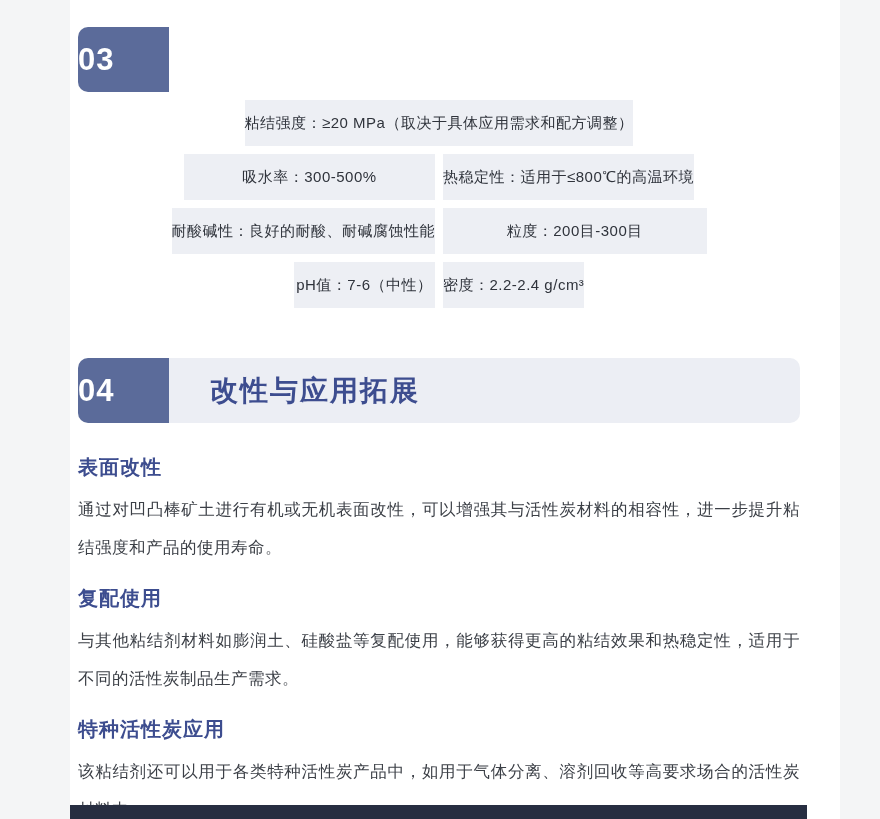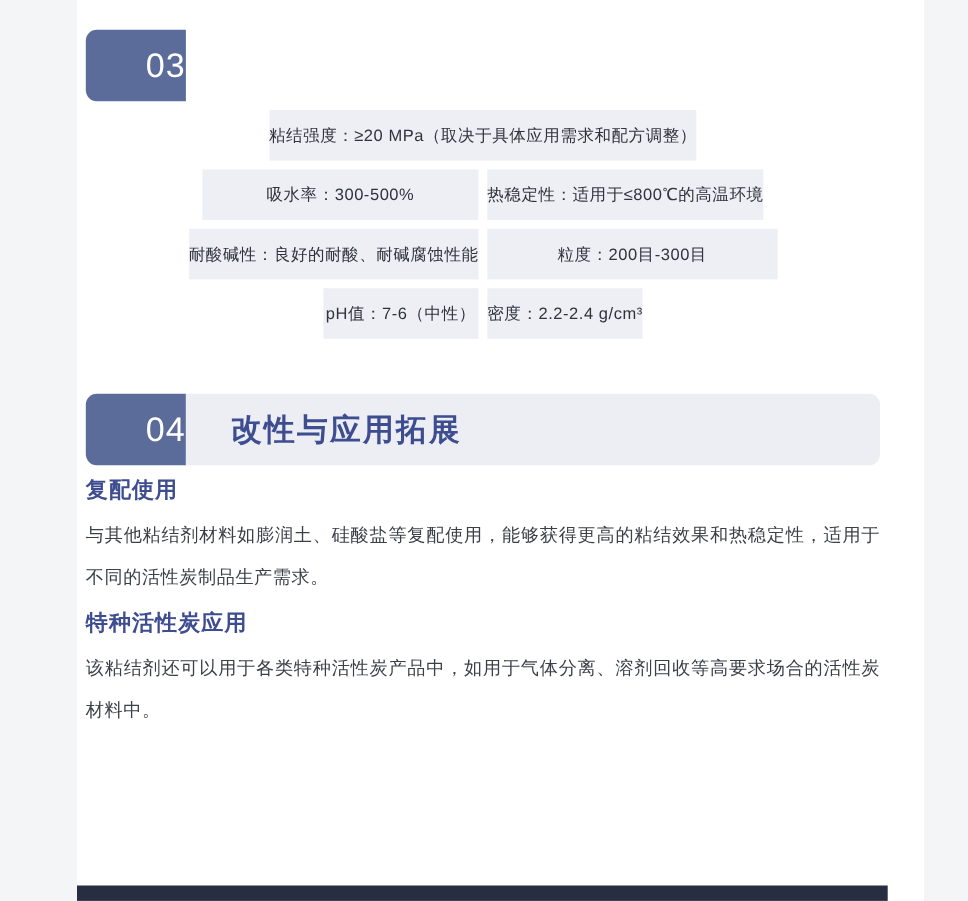--- a/index.html
+++ b/index.html
@@ -23,22 +23,22 @@
   }
 
   
   .section-header { display: flex; height: 65px; }
   .badge {
     width: 91px;
     background: #5b6b9a;
     border-radius: 10px 0 0 10px;
     color: #ffffff;
     font-size: 31px;
-    font-weight: normal;
-    display: flex; align-items: center; justify-content: flex-end;
+    font-weight: bold;
+    display: flex; align-items: center; justify-content: flex-start;
     letter-spacing: 1px;
   }
   .header-bar {
     flex: 1;
     background: #eceef4;
     border-radius: 0 10px 10px 0;
     display: flex; align-items: center;
   }
   .header-title {
     margin-left: 41px;
@@ -64,21 +64,21 @@
   .section-04 { margin-top: 50px; }
 
   
   .sub-heading {
     margin-top: 31px;
     font-size: 20px;
     font-weight: bold;
     color: #3d4d8f;
     letter-spacing: 1px;
   }
-  .sub-heading.tight { margin-top: 9px; }
+  .sub-heading.tight { margin-top: 19px; }
   .sub-body {
     margin-top: 9px;
     font-size: 16.5px;
     line-height: 38px;
     color: #3b3f46;
     text-align: justify;
     letter-spacing: 0.5px;
   }
 
   
@@ -121,20 +121,24 @@
 
     <div class="section-header section-04">
       <div class="badge">
         <span>04</span>
       </div>
       <div class="header-bar">
         <span class="header-title">改性与应用拓展</span>
       </div>
     </div>
 
+    <div>
+      <h3 class="sub-heading">表面改性</h3>
+      <p class="sub-body">通过对凹凸棒矿土进行有机或无机表面改性，可以增强其与活性炭材料的相容性，进一步提升粘结强度和产品的使用寿命。</p>
+    </div>
 
     <div>
       <h3 class="sub-heading tight">复配使用</h3>
       <p class="sub-body">与其他粘结剂材料如膨润土、硅酸盐等复配使用，能够获得更高的粘结效果和热稳定性，适用于不同的活性炭制品生产需求。</p>
     </div>
 
     <div>
       <h3 class="sub-heading tight">特种活性炭应用</h3>
       <p class="sub-body">该粘结剂还可以用于各类特种活性炭产品中，如用于气体分离、溶剂回收等高要求场合的活性炭材料中。</p>
     </div>

